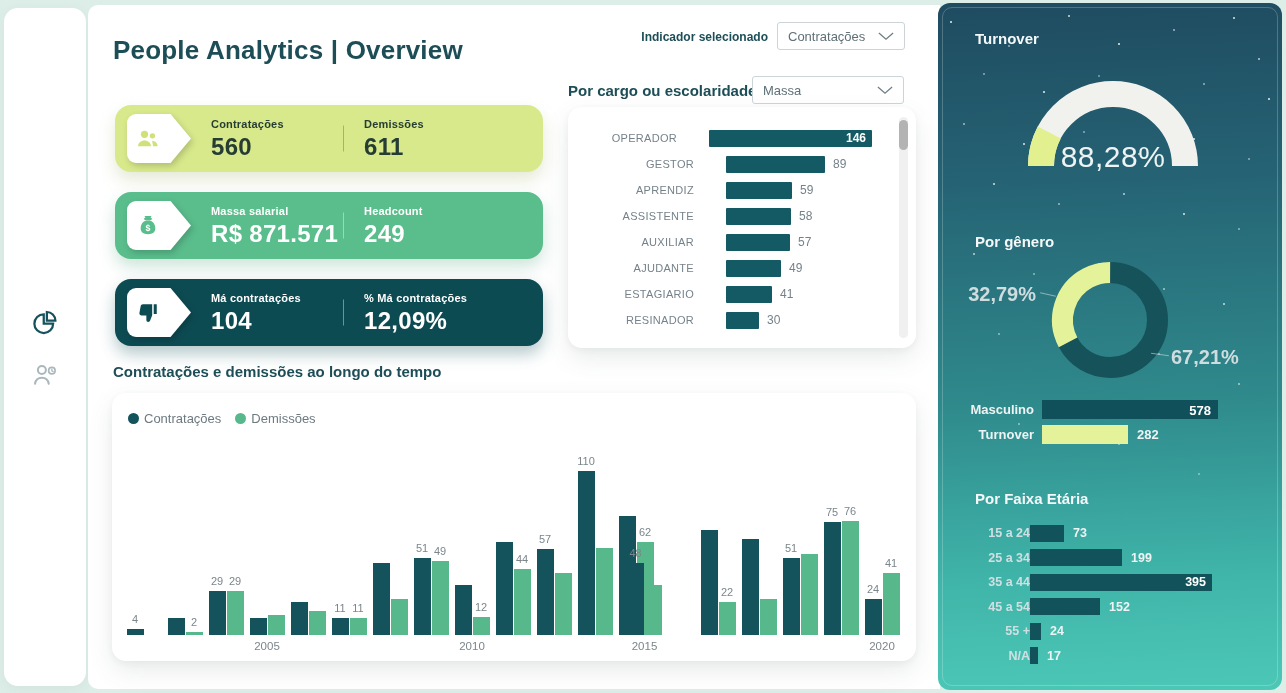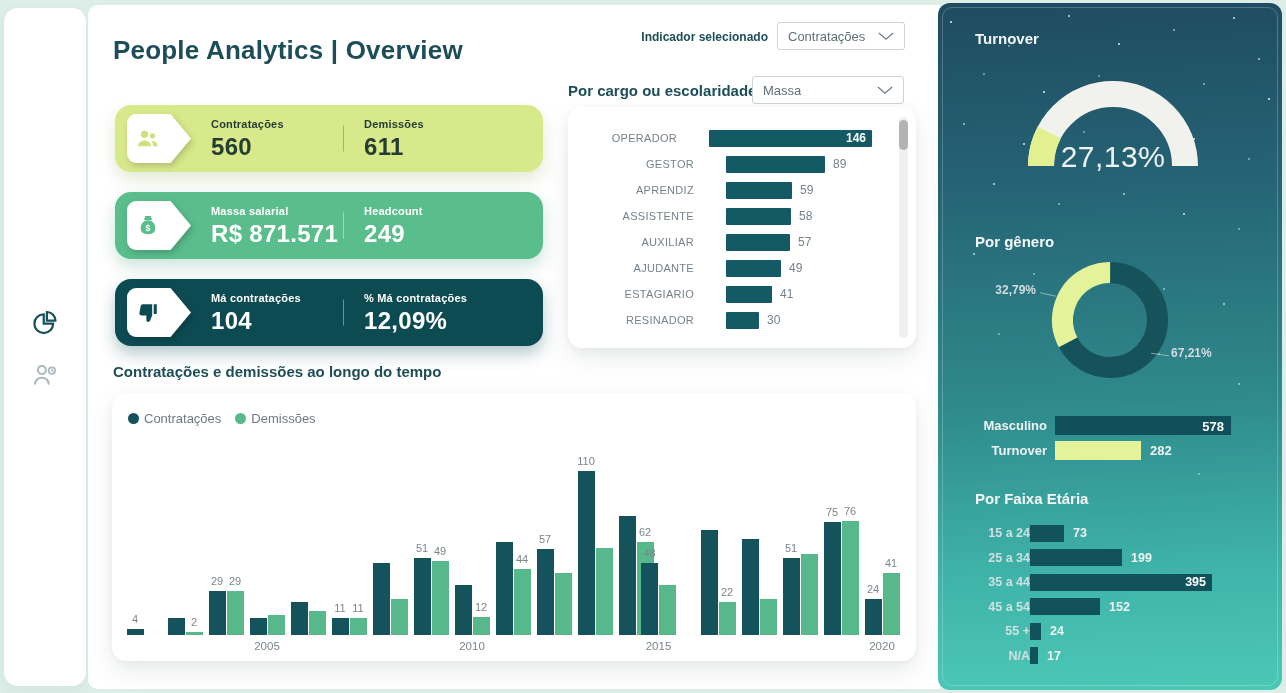--- a/index.html
+++ b/index.html
@@ -83,27 +83,27 @@
     185px 190px 0 0 rgba(255,255,255,.7),245px 210px 0 0 rgba(255,255,255,.85),300px 225px 0 0 rgba(255,255,255,.5),
     35px 250px 0 0 rgba(255,255,255,.7),95px 270px 0 0 rgba(255,255,255,.5),160px 260px 0 0 rgba(255,255,255,.8),
     225px 285px 0 0 rgba(255,255,255,.6),285px 300px 0 0 rgba(255,255,255,.75),60px 330px 0 0 rgba(255,255,255,.5),
     140px 360px 0 0 rgba(255,255,255,.65),220px 350px 0 0 rgba(255,255,255,.45),300px 380px 0 0 rgba(255,255,255,.6),
     80px 420px 0 0 rgba(255,255,255,.5),180px 440px 0 0 rgba(255,255,255,.55),260px 470px 0 0 rgba(255,255,255,.45);}
   .p-title{position:absolute;left:37px;margin:0;font-size:15px;font-weight:bold;color:#f4f8f8;}
   .t-turnover{top:27px;} .t-gender{top:230px;} .t-age{top:487px;}
   .gauge-wrap{position:absolute;left:80px;top:68px;width:190px;height:110px;}
   .gauge-value{position:absolute;left:80px;top:137px;width:190px;text-align:center;font-size:30px;color:#eef3f3;letter-spacing:.5px;}
   .donut-wrap{position:absolute;left:97px;top:242px;width:150px;height:150px;}
-  .pct-label{position:absolute;font-size:12px;font-weight:bold;color:#cfdde0;}
+  .pct-label{position:absolute;font-size:20px;font-weight:bold;color:#cfdde0;}
   .pct-fem{left:20px;top:280px;width:78px;text-align:right;}
   .pct-mas{left:233px;top:343px;}
   .leader{position:absolute;height:1px;background:rgba(215,228,230,.55);}
   .lead1{left:102px;top:291px;width:16px;transform:rotate(12deg);}
   .lead2{left:213px;top:351px;width:18px;transform:rotate(8deg);}
-  .gbar-row{position:absolute;left:13px;height:19px;display:flex;align-items:center;margin-top:16px;}
+  .gbar-row{position:absolute;left:0;height:19px;display:flex;align-items:center;}
   .g-mas{top:397px;} .g-fem{top:422px;}
   .g-label{width:96px;text-align:right;font-size:13px;font-weight:bold;color:#eef3f3;}
   .g-bar{height:19px;margin-left:8px;position:relative;}
   .g-mas .g-bar{background:#10505a;} .g-fem .g-bar{background:#e4f29a;}
   .g-val-in{position:absolute;right:7px;top:50%;transform:translateY(-50%);font-size:13px;font-weight:bold;color:#fff;}
   .g-val-out{margin-left:9px;font-size:13px;font-weight:bold;color:#eef3f3;}
   .age-rows{position:absolute;left:0;top:518px;width:344px;}
   .arow{display:flex;align-items:center;height:24.5px;}
   .alabel{width:92px;text-align:right;font-size:12.5px;font-weight:bold;color:#cfe0e2;}
   .abar{height:17px;margin-left:0;background:#12535b;position:relative;}
@@ -379,21 +379,21 @@
               <span class="tlabel">110</span>
             </div>
             <div class="tbar d" style="height: 87px;"></div>
           </div>
           <div class="tpair" style="left: 506.5px;">
             <div class="tbar c" style="height: 119px;"></div>
             <div class="tbar d" style="height: 93px;">
               <span class="tlabel">62</span>
             </div>
           </div>
-          <div class="tpair" style="left: 529px;">
+          <div class="tpair" style="left: 515px;">
             <div class="tbar c" style="height: 72px;">
               <span class="tlabel">48</span>
             </div>
             <div class="tbar d" style="height: 50px;"></div>
             <span class="tyear">2015</span>
           </div>
           <div class="tpair" style="left: 588.5px;">
             <div class="tbar c" style="height: 105px;"></div>
             <div class="tbar d" style="height: 33px;">
               <span class="tlabel">22</span>
@@ -434,21 +434,21 @@
     <div class="stars"></div>
     <div class="panel-frame"></div>
 
     <h2 class="p-title t-turnover">Turnover</h2>
     <div class="gauge-wrap">
       <svg width="190" height="110" viewBox="0 0 190 110">
         <path d="M23 95 A72 72 0 0 1 167 95" fill="none" stroke="#f1f2ee" stroke-width="26"></path>
         <path id="gauge-fill" d="M23 95 A72 72 0 0 1 167 95" fill="none" stroke="#e2f08f" stroke-width="26" stroke-dasharray="34.86 999"></path>
       </svg>
     </div>
-    <div class="gauge-value">27,13%</div>
+    <div class="gauge-value">88,28%</div>
 
     <h2 class="p-title t-gender">Por gênero</h2>
     <div class="donut-wrap">
       <svg width="150" height="150" viewBox="0 0 150 150">
         <circle id="donut-dark" cx="75" cy="75" r="47.5" fill="none" stroke="#16525a" stroke-width="21" stroke-dasharray="200.59 97.86" transform="rotate(-90 75 75)"></circle>
         <circle id="donut-light" cx="75" cy="75" r="47.5" fill="none" stroke="#e4f29a" stroke-width="21" stroke-dasharray="97.86 200.59" transform="rotate(-208.04 75 75)"></circle>
       </svg>
     </div>
     <span class="pct-label pct-fem">32,79%</span>
     <span class="pct-label pct-mas">67,21%</span>

